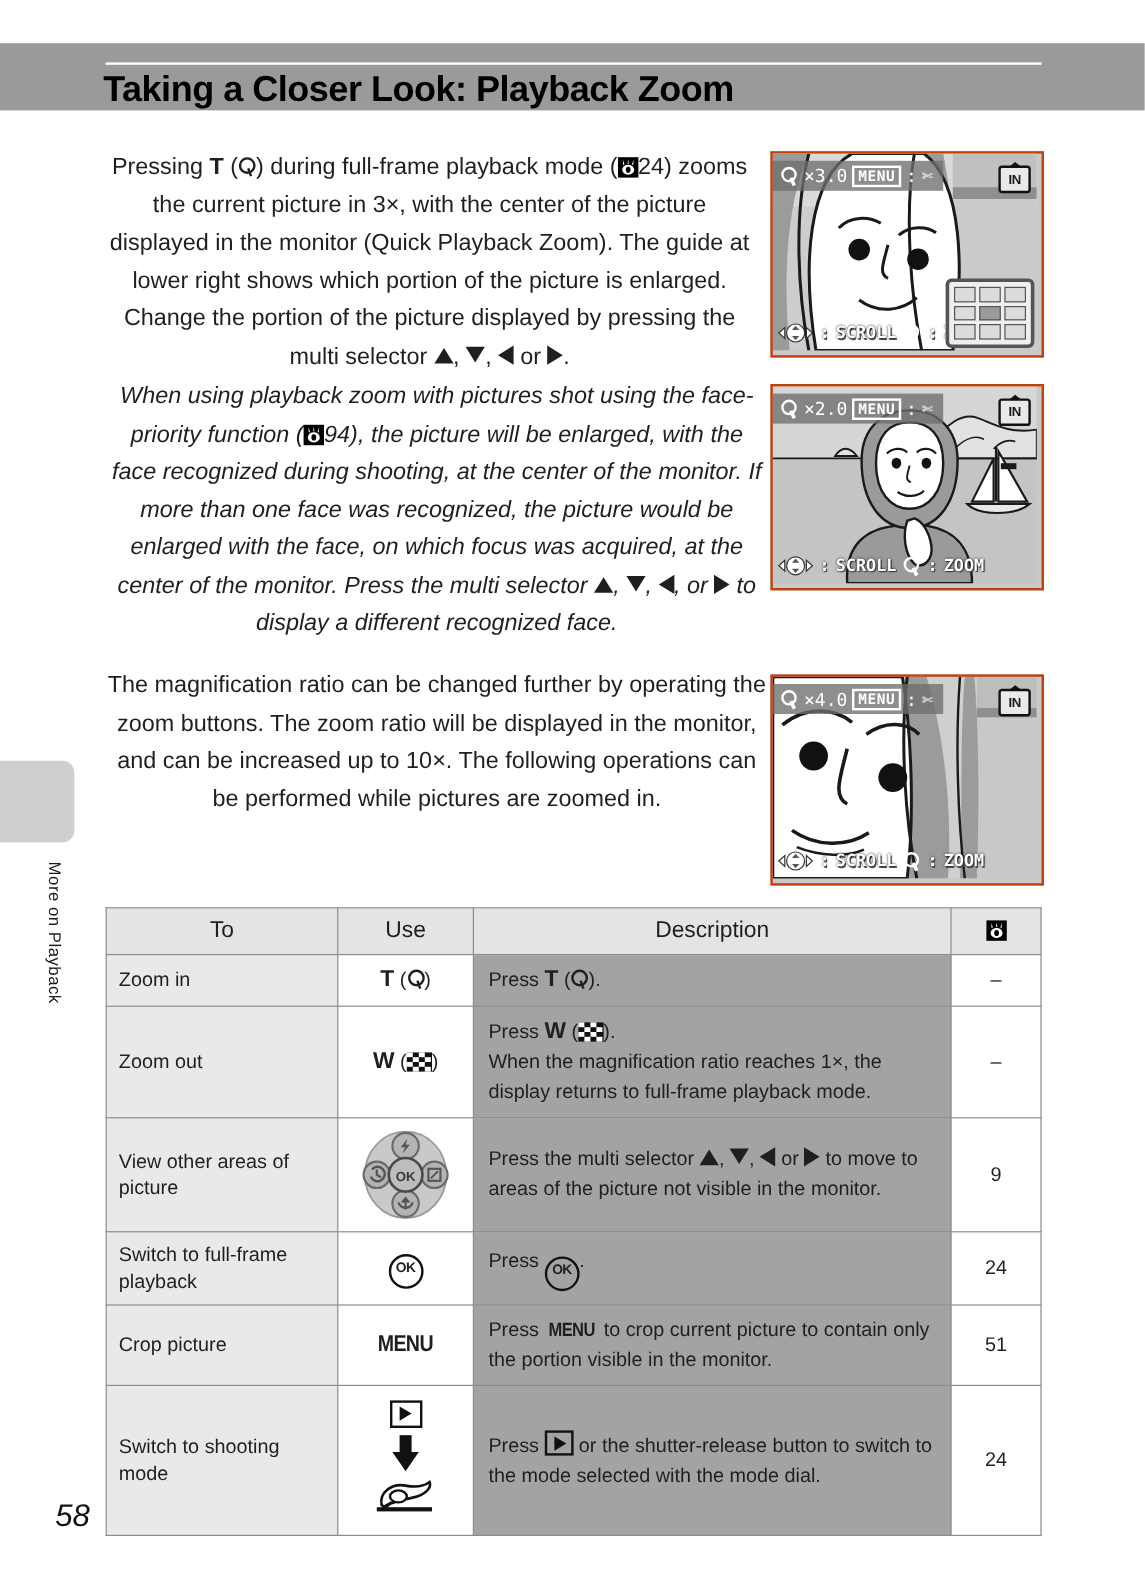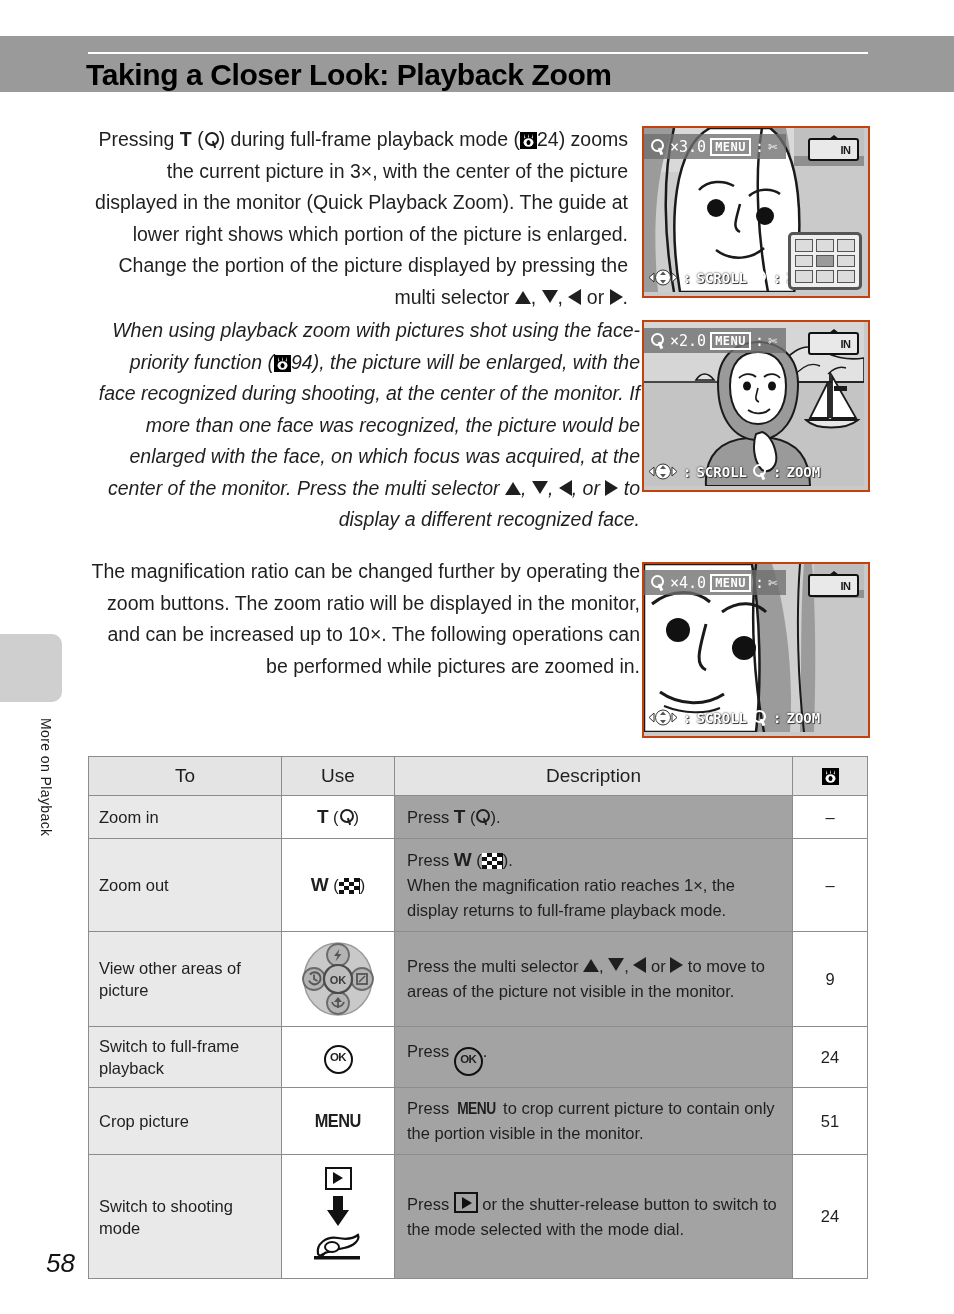--- a/index.html
+++ b/index.html
@@ -67,21 +67,21 @@
     white-space: nowrap;
   }
 
   
   .para {
     position: absolute;
     left: 88px;
     font-size: 19.5px;
     line-height: 31.5px;
     color: #1f1f1f;
-    text-align: right;
+    text-align: center;
   }
   .para.p1 { top: 124px; width: 540px; }
   .para.p2 { top: 315px; width: 552px; font-style: italic; }
   .para.p3 { top: 556px; width: 552px; }
 
   .kbd-t, .kbd-w {
     font-weight: bold;
     font-size: 19.5px;
   }
 
@@ -183,21 +183,20 @@
     width: 23px; height: 19px;
     border: 2px solid #111;
     border-radius: 3px;
     background: #e9e9e9;
     font-size: 11px;
     font-weight: bold;
     display: flex;
     align-items: center;
     justify-content: center;
     letter-spacing: -0.5px;
-    padding-left: 24px;
   }
   .in-badge::before {
     content:"";
     position:absolute;
     top:-5px; left:50%;
     transform: translateX(-50%);
     width:0;height:0;
     border-left:5px solid transparent;
     border-right:5px solid transparent;
     border-bottom:4px solid #111;

